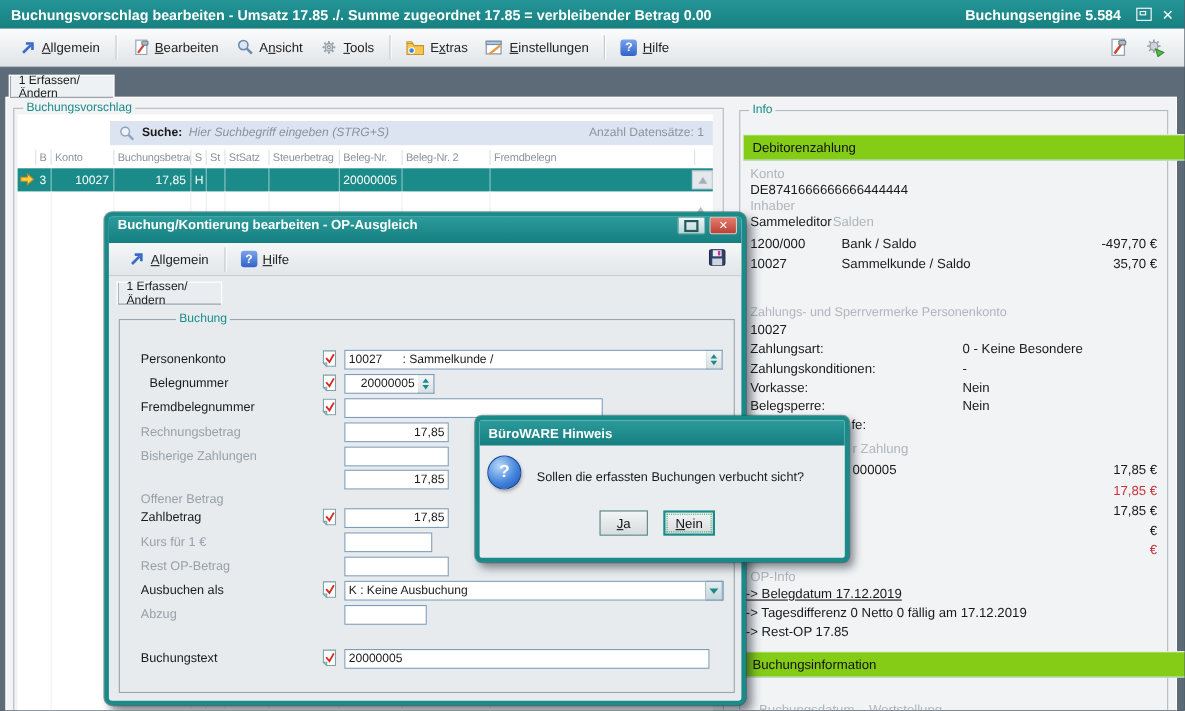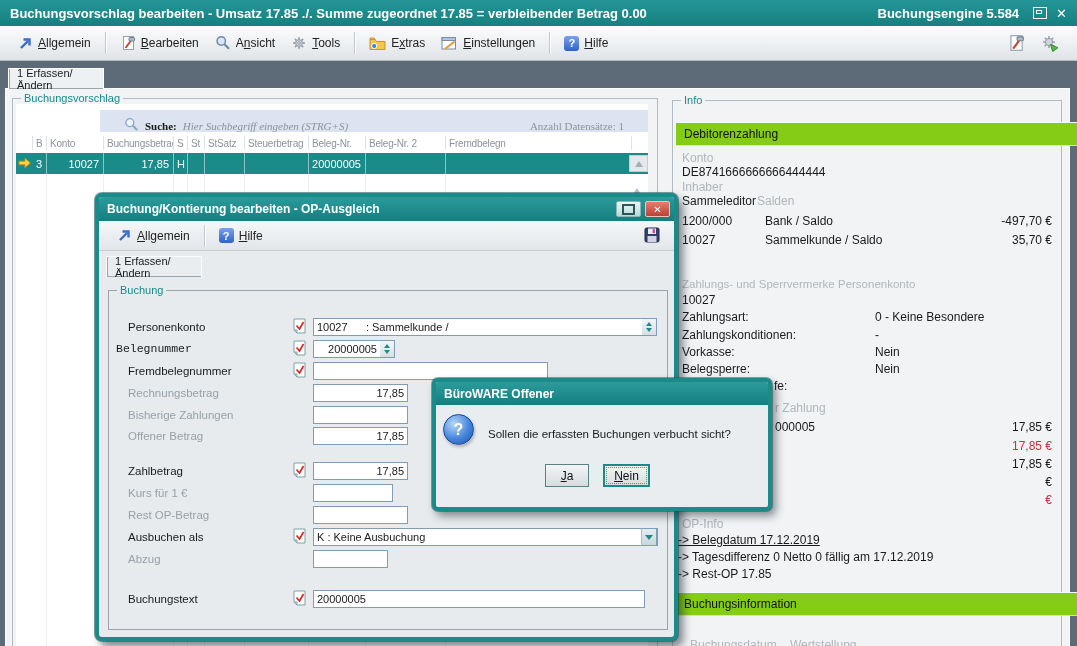--- a/index.html
+++ b/index.html
@@ -23,40 +23,40 @@
   .help-ic{width:15px;height:15px;border-radius:3px;background:linear-gradient(#7ba2ec,#2f63c8);
            color:#fff;font-weight:bold;font-size:11px;display:inline-flex;align-items:center;justify-content:center;}
   .mgrow{flex:1;}
   
   .panel{left:5px;top:88px;width:1065px;height:600px;background:#f1f3f5;border:1px solid #fdfdfd;box-sizing:border-box;}
   .tab{background:#eef1f3;border:1px solid #fff;border-bottom:none;box-shadow:1px -1px 0 #9aa5ae inset;
        font-size:11px;display:flex;align-items:center;padding:0 8px;box-sizing:border-box;}
   .groupbox{border:1px solid #b3bac1;box-sizing:border-box;}
   .grouplab{position:absolute;top:-7px;left:8px;background:#f1f3f5;padding:0 3px;color:#1b8b8a;font-size:11px;line-height:13px;}
   
-  .searchrow{background:#dbe4f0;display:flex;align-items:flex-end;box-sizing:border-box;padding:0 24px;gap:6px;font-family:Liberation Serif, serif;}
+  .searchrow{background:#dbe4f0;display:flex;align-items:center;box-sizing:border-box;padding:0 8px;gap:6px;}
   .ph{font-style:italic;color:#8b929a;}
   .gray{color:#8d949c;}
   
   .tgrid{display:grid;grid-template-columns:17px 14px 57px 70px 14px 17px 40px 64px 57px 80px 1fr;}
   .th{font-size:10px;color:#8d949c;letter-spacing:-0.2px;border-right:1px solid #dde2e7;
       padding:2px 3px 1px 3px;white-space:nowrap;overflow:hidden;}
   .td{font-size:11px;color:#fff;border-right:1px solid rgba(255,255,255,.5);
       padding:4px 4px 2px 3px;white-space:nowrap;overflow:hidden;line-height:14px;}
   .tr-sel{background:#1b8b8a;}
   .num{text-align:right;}
   .gridlines{display:grid;grid-template-columns:17px 14px 57px 70px 14px 17px 40px 64px 57px 80px 1fr;}
   .gl{border-right:1px solid #edf0f3;}
   .scrbox{background:#e3e8ec;border:1px solid #c6ccd2;display:flex;align-items:center;justify-content:center;}
   .tri-up-g{width:0;height:0;border-left:4px solid transparent;border-right:4px solid transparent;border-bottom:6px solid #a7aeb6;}
   
   .dialog{left:95px;top:193px;width:583px;height:448px;background:#e7ebee;border:4px solid #1b8b8a;
           border-radius:7px;box-sizing:border-box;box-shadow:0 0 0 1px rgba(16,86,86,.55),5px 6px 9px rgba(25,35,45,.55);z-index:5;overflow:hidden;}
   .dtitle{height:24px;background:linear-gradient(#2b9b9b,#157e80);color:#fff;font-weight:bold;font-size:12px;
-          display:flex;align-items:center;box-sizing:border-box;padding:0 4px 0 8px;}
+          display:flex;align-items:flex-start;box-sizing:border-box;padding:0 4px 0 8px;}
   .dbtn{width:25px;height:16px;border-radius:2px;display:inline-flex;align-items:center;justify-content:center;margin-left:4px;box-sizing:border-box;}
   .dbtn-rest{background:linear-gradient(#eef7f7,#b9d8d8);border:1px solid #8fb6b6;}
   .dbtn-rest span{width:9px;height:7px;border:2px solid #27585c;display:inline-block;}
   .dbtn-close{background:linear-gradient(#e77c6e,#bb4135);border:1px solid #f2c3bc;color:#fff;font-weight:bold;font-size:10px;}
   .dtool{height:30px;background:linear-gradient(#f5f7f8,#e2e6e9);border-bottom:1px solid #c9ced3;
          display:flex;align-items:center;box-sizing:border-box;padding:0 10px;}
   .fld{position:absolute;height:18px;background:#fff;border:1px solid #7f9db9;box-sizing:border-box;
        font-size:11px;line-height:16px;padding:0 3px;white-space:pre;overflow:hidden;}
   .flbl{position:absolute;height:18px;line-height:18px;font-size:11.5px;color:#1a1a1a;}
   .fdis{color:#98a0a8;}
@@ -323,36 +323,36 @@
             <rect x="3.5" y="9" width="9" height="6" fill="#cdd5e0"></rect>
           </svg>
       </div>
     </div>
   </div>
 
   <div class="abs tab" style="left:106px;top:256px;width:96px;height:21px;z-index:6;background:#e9edf0;">
     <span>1 Erfassen/Ändern</span>
   </div>
   <div class="abs groupbox" style="left:108px;top:290px;width:560px;height:340px;z-index:6;border-color:#9aa4ac;">
-    <span class="grouplab" style="background:#e7ebee;">Buchung</span>
+    <span class="grouplab" style="background:#e7ebee;margin-left:43px;">Buchung</span>
   </div>
 
   <span class="flbl" style="left:128px;top:318px;z-index:6;">Personenkonto</span>
   <span class="chk" style="left:293px;top:318px;z-index:6;"><svg width="13" height="16" viewBox="0 0 13 16">
         <path d="M1 1h11v14H4l-3-3z" fill="#fff" stroke="#7ba3a8"></path>
         <path d="M1 12h3v3z" fill="#d7e4e8" stroke="#7ba3a8"></path>
         <path d="M3.5 7.5l3 3.5 4-7" stroke="#d62b22" stroke-width="1.7" fill="none"></path>
       </svg></span>
   <span class="fld" style="left:313px;top:318px;width:330px;z-index:6;">10027      : Sammelkunde /</span>
   <span class="spinbox" style="left:642px;top:318px;z-index:6;">
       <span class="tri-u"></span>
       <span class="tri-d"></span>
     </span>
 
-  <span class="flbl" style="left:116px;top:340px;z-index:6;font-family:Liberation Mono, monospace;">Belegnummer</span>
+  <span class="flbl" style="left:136px;top:340px;z-index:6;">Belegnummer</span>
   <span class="chk" style="left:293px;top:340px;z-index:6;"><svg width="13" height="16" viewBox="0 0 13 16">
         <path d="M1 1h11v14H4l-3-3z" fill="#fff" stroke="#7ba3a8"></path>
         <path d="M1 12h3v3z" fill="#d7e4e8" stroke="#7ba3a8"></path>
         <path d="M3.5 7.5l3 3.5 4-7" stroke="#d62b22" stroke-width="1.7" fill="none"></path>
       </svg></span>
   <span class="fld num" style="left:313px;top:340px;width:68px;z-index:6;text-align:right;">20000005</span>
   <span class="spinbox" style="left:380px;top:340px;z-index:6;">
       <span class="tri-u"></span>
       <span class="tri-d"></span>
     </span>
@@ -364,21 +364,21 @@
         <path d="M3.5 7.5l3 3.5 4-7" stroke="#d62b22" stroke-width="1.7" fill="none"></path>
       </svg></span>
   <span class="fld" style="left:313px;top:362px;width:235px;z-index:6;"></span>
 
   <span class="flbl fdis" style="left:128px;top:384px;z-index:6;">Rechnungsbetrag</span>
   <span class="fld num" style="left:313px;top:384px;width:95px;z-index:6;">17,85</span>
 
   <span class="flbl fdis" style="left:128px;top:406px;z-index:6;">Bisherige Zahlungen</span>
   <span class="fld num" style="left:313px;top:406px;width:95px;z-index:6;"></span>
 
-  <span class="flbl fdis" style="left:128px;top:427px;z-index:6;">Offener Betrag</span>
+  <span class="flbl fdis" style="left:128px;top:445px;z-index:6;">Offener Betrag</span>
   <span class="fld num" style="left:313px;top:427px;width:95px;z-index:6;">17,85</span>
 
   <span class="flbl" style="left:128px;top:462px;z-index:6;">Zahlbetrag</span>
   <span class="chk" style="left:293px;top:462px;z-index:6;"><svg width="13" height="16" viewBox="0 0 13 16">
         <path d="M1 1h11v14H4l-3-3z" fill="#fff" stroke="#7ba3a8"></path>
         <path d="M1 12h3v3z" fill="#d7e4e8" stroke="#7ba3a8"></path>
         <path d="M3.5 7.5l3 3.5 4-7" stroke="#d62b22" stroke-width="1.7" fill="none"></path>
       </svg></span>
   <span class="fld num" style="left:313px;top:462px;width:95px;z-index:6;">17,85</span>
 
@@ -405,21 +405,21 @@
   <span class="flbl" style="left:128px;top:590px;z-index:6;">Buchungstext</span>
   <span class="chk" style="left:293px;top:590px;z-index:6;"><svg width="13" height="16" viewBox="0 0 13 16">
         <path d="M1 1h11v14H4l-3-3z" fill="#fff" stroke="#7ba3a8"></path>
         <path d="M1 12h3v3z" fill="#d7e4e8" stroke="#7ba3a8"></path>
         <path d="M3.5 7.5l3 3.5 4-7" stroke="#d62b22" stroke-width="1.7" fill="none"></path>
       </svg></span>
   <span class="fld" style="left:313px;top:590px;width:332px;z-index:6;">20000005</span>
 
   <div class="abs msgbox">
     <div class="mtitle">
-      <span>BüroWARE Offener</span>
+      <span>BüroWARE Hinweis</span>
     </div>
   </div>
   <div class="abs qicon" style="left:443px;top:414px;z-index:11;">
     <span>?</span>
   </div>
   <span class="abs" style="left:488px;top:428px;z-index:11;font-size:11.5px;">Sollen die erfassten Buchungen verbucht sicht?</span>
   <button class="mbtn" style="left:545px;top:464px;width:44px;z-index:11;">
     <span><span class="mn">J</span><span>a</span></span>
   </button>
   <button class="mbtn mbtn-focus" style="left:603px;top:464px;width:47px;z-index:11;">

